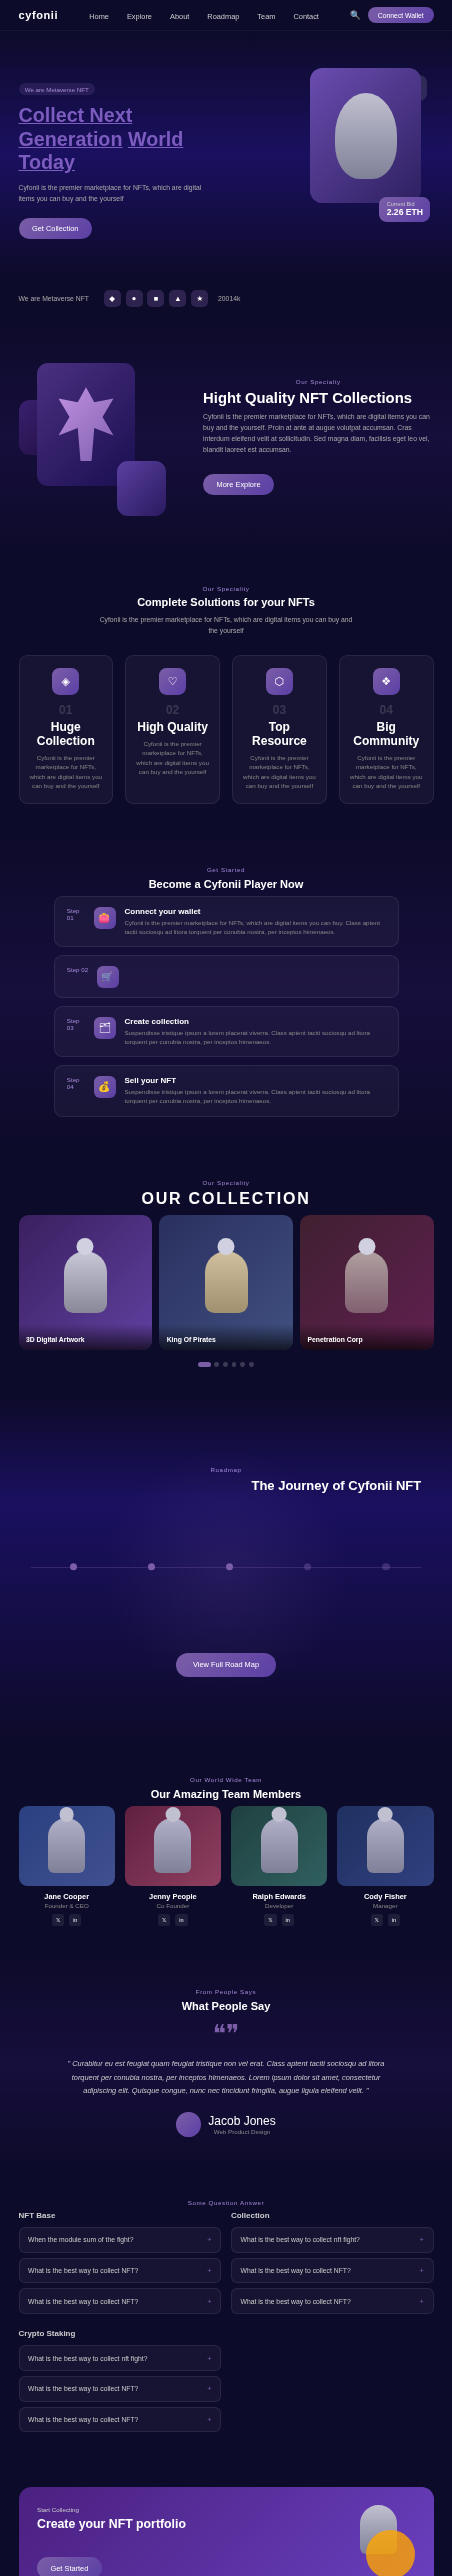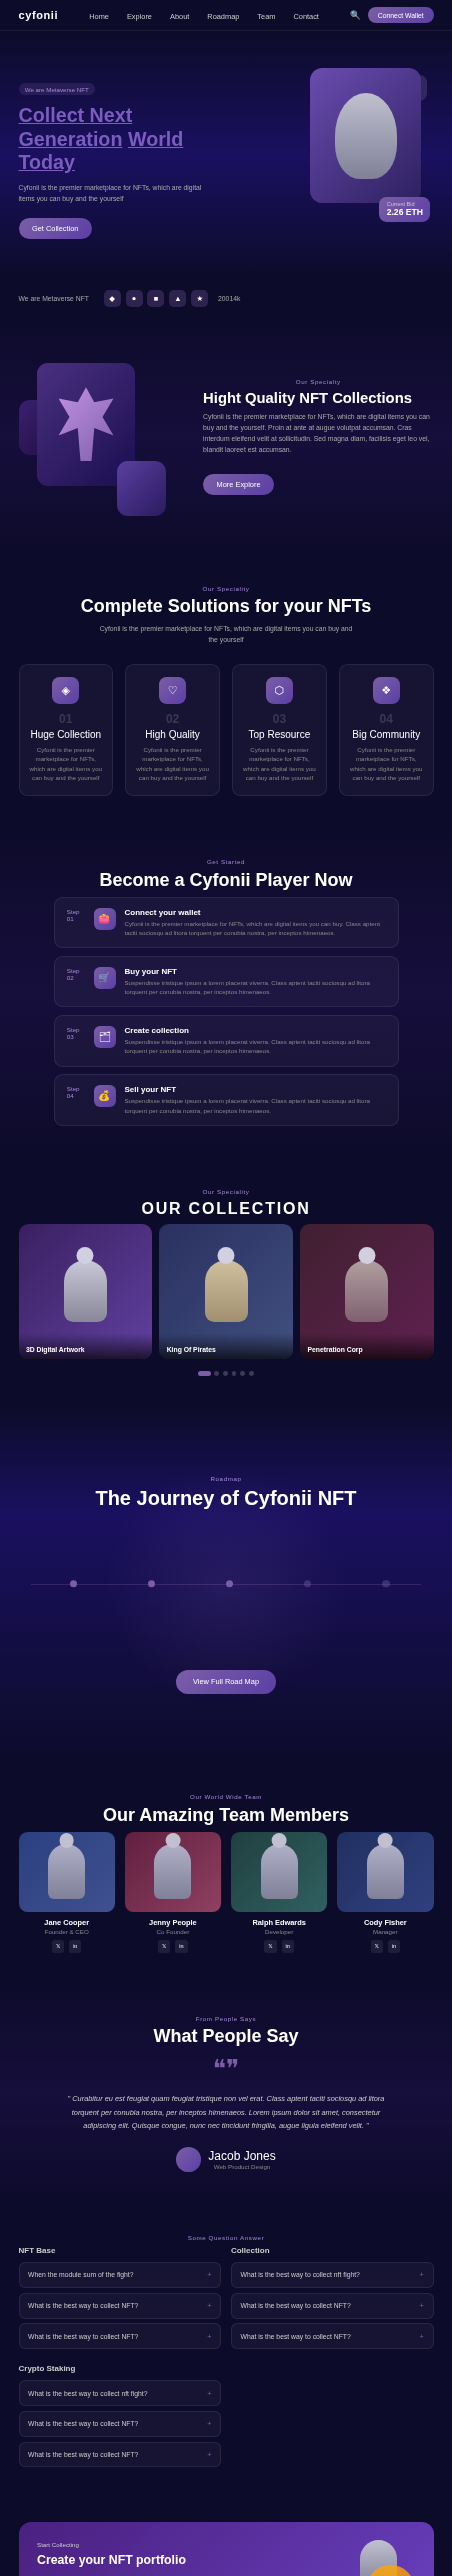--- a/index.html
+++ b/index.html
@@ -196,21 +196,21 @@
     
     .section-tag {
       text-align: center;
       font-size: 6.2px;
       color: #a78bda;
       margin-bottom: 4.9px;
       letter-spacing: 0.6px;
     }
     .section-title {
       text-align: center;
-      font-size: 18px;
+      font-size: 11px;
       font-weight: 700;
       margin-bottom: 6.2px;
     }
     .section-desc {
       text-align: center;
       font-size: 6.8px;
       color: #aaa;
       max-width: 258px;
       margin: 0 auto 18.5px;
       line-height: 1.6;
@@ -294,22 +294,22 @@
       margin: 0 auto 7.4px;
       font-size: 11px;
     }
     .solution-num {
       font-size: 12px;
       font-weight: 800;
       color: rgba(255,255,255,0.15);
       margin-bottom: 3.7px;
     }
     .solution-title {
-      font-size: 10px;
-      font-weight: 400;
+      font-size: 12px;
+      font-weight: 700;
       margin-bottom: 4.9px;
     }
     .solution-desc {
       font-size: 6.2px;
       color: #888;
       line-height: 1.5;
     }
 
     
     .become-section {
@@ -769,24 +769,20 @@
       <div class="step-number">Step 01</div>
       <div class="step-icon">👛</div>
       <div class="step-content">
         <div class="step-title">Connect your wallet</div>
         <div class="step-desc">Cyfonii is the premier marketplace for NFTs, which are digital items you can buy. Class aptent taciti sociosqu ad litora torquent per conubia nostra, per inceptos himenaeos.</div>
       </div>
     </div>
     <div class="step-card">
       <div class="step-number">Step 02</div>
       <div class="step-icon">🛒</div>
-      <div class="step-content">
-        <div class="step-title">Buy your NFT</div>
-        <div class="step-desc">Suspendisse tristique ipsum a lorem placerat viverra. Class aptent taciti sociosqu ad litora torquent per conubia nostra, per inceptos himenaeos.</div>
-      </div>
     </div>
     <div class="step-card">
       <div class="step-number">Step 03</div>
       <div class="step-icon">🗂</div>
       <div class="step-content">
         <div class="step-title">Create collection</div>
         <div class="step-desc">Suspendisse tristique ipsum a lorem placerat viverra. Class aptent taciti sociosqu ad litora torquent per conubia nostra, per inceptos himenaeos.</div>
       </div>
     </div>
     <div class="step-card">
@@ -830,21 +826,21 @@
     <div class="dot"></div>
     <div class="dot"></div>
     <div class="dot"></div>
   </div>
 </section>
 
 <section class="journey-section">
   <div class="journey-bg-circle"></div>
   <div class="journey-content">
     <div class="section-tag">Roadmap</div>
-    <h2 class="section-title" style="font-size:20px;">The Journey of Cyfonii NFT</h2>
+    <h2 class="section-title" style="font-size:13px;text-align:right;">The Journey of Cyfonii NFT</h2>
     <div style="height: 111px; position: relative; margin: 18.5px 0;">
 
       <div style="position:absolute; top:50%; left:0; right:0; height:1.2px; background:rgba(123,94,167,0.3);"></div>
       <div style="position:absolute; top:50%; left:10%; width:7.4px; height:7.4px; border-radius:50%; background:#7b5ea7; transform:translateY(-50%);"></div>
       <div style="position:absolute; top:50%; left:30%; width:7.4px; height:7.4px; border-radius:50%; background:#7b5ea7; transform:translateY(-50%);"></div>
       <div style="position:absolute; top:50%; left:50%; width:7.4px; height:7.4px; border-radius:50%; background:#7b5ea7; transform:translateY(-50%);"></div>
       <div style="position:absolute; top:50%; left:70%; width:7.4px; height:7.4px; border-radius:50%; background:rgba(123,94,167,0.4); transform:translateY(-50%);"></div>
       <div style="position:absolute; top:50%; left:90%; width:7.4px; height:7.4px; border-radius:50%; background:rgba(123,94,167,0.4); transform:translateY(-50%);"></div>
     </div>
     <button class="btn-full-road">View Full Road Map</button>

